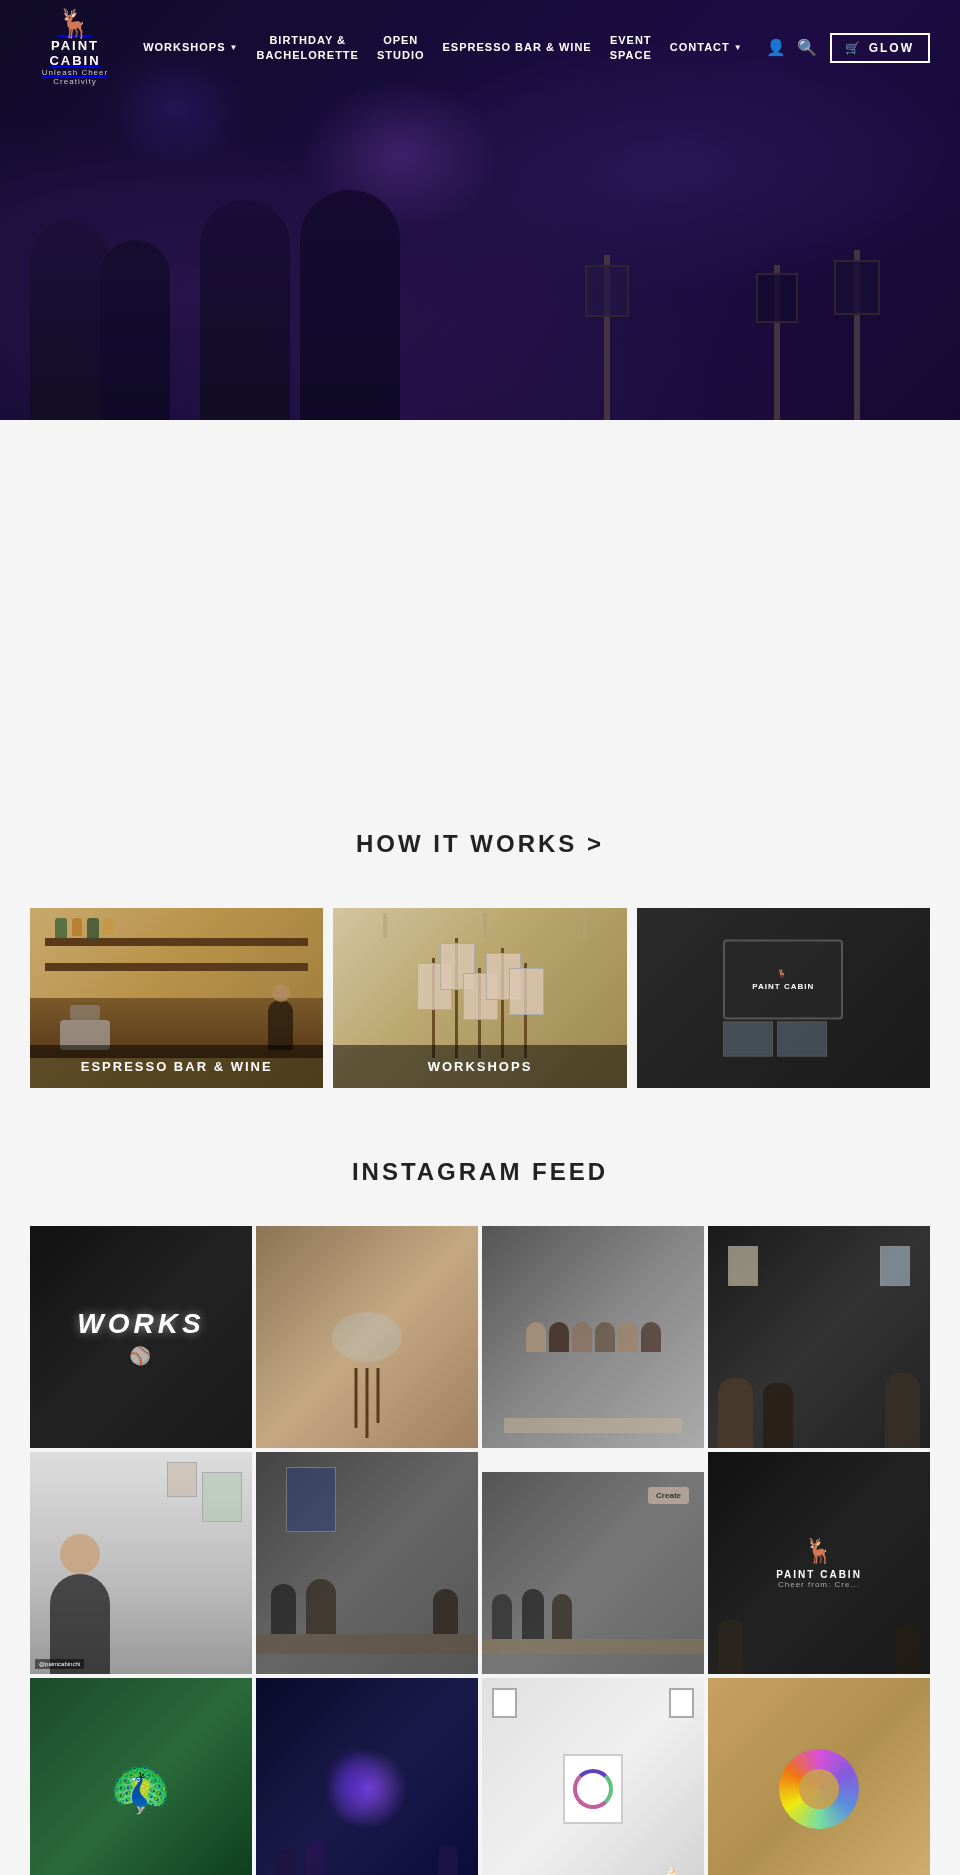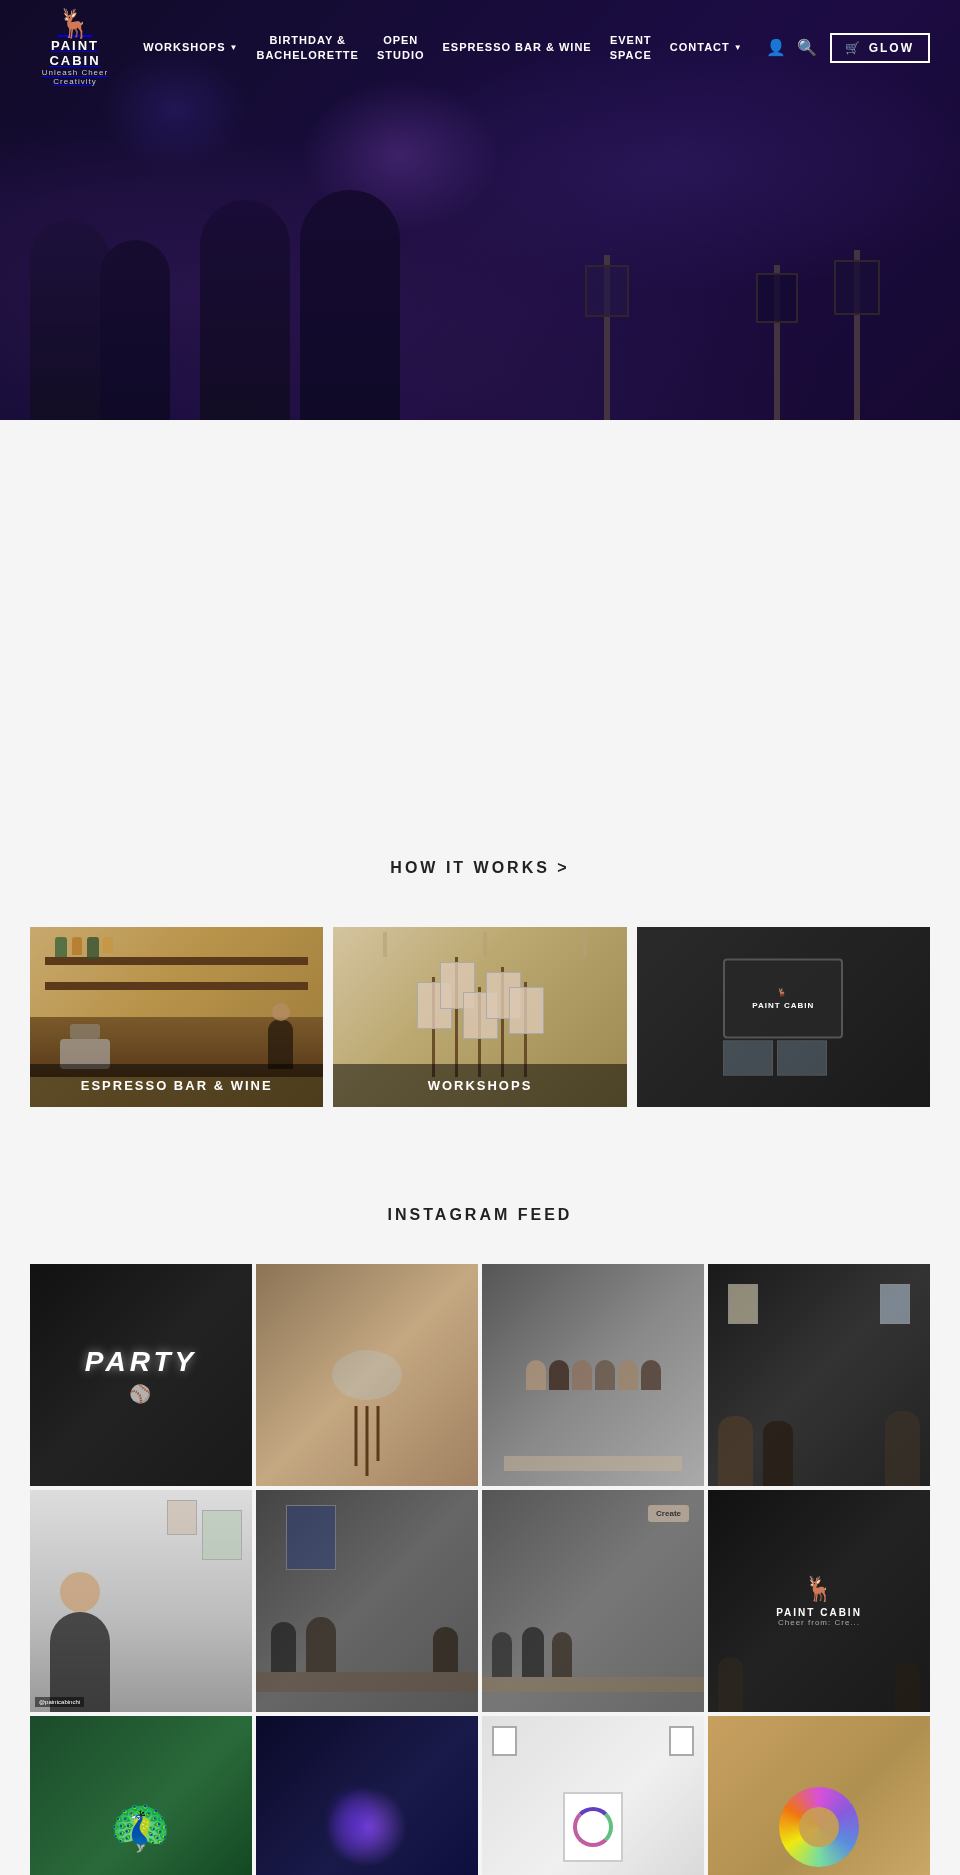--- a/index.html
+++ b/index.html
@@ -185,27 +185,26 @@
       justify-content: center;
     }
 
     
     .how-it-works {
       background: #f5f5f5;
       padding: 30px 0 20px 0;
       text-align: center;
     }
     .section-title {
-      font-size: 16px;
+      font-size: 24px;
       font-weight: bold;
       letter-spacing: 3px;
       color: #222;
       margin-bottom: 30px;
       text-transform: uppercase;
-      margin-top: 29px;
     }
 
     
     .feature-cards {
       display: flex;
       gap: 10px;
       padding: 0 30px 40px 30px;
     }
     .feature-card {
       flex: 1;
@@ -277,21 +276,21 @@
       top: 0; left: 0; right: 0; bottom: 0;
     }
 
     
     .insta-love { background: linear-gradient(135deg, #111 0%, #222 50%, #1a1a1a 100%); }
     .insta-workshop1 { background: linear-gradient(135deg, #8B7355 0%, #c4a882 50%, #a08060 100%); }
     .insta-group1 { background: linear-gradient(135deg, #555 0%, #888 50%, #aaa 100%); }
     .insta-people1 { background: linear-gradient(135deg, #222 0%, #444 50%, #333 100%); }
     .insta-woman { background: linear-gradient(135deg, #ddd 0%, #bbb 50%, #999 100%); }
     .insta-class1 { background: linear-gradient(135deg, #555 0%, #777 50%, #888 100%); }
-    .insta-class2 { background: linear-gradient(135deg, #666 0%, #888 50%, #777 100%); }
+    .insta-class2 { background: linear-gradient(135deg, #666 0%, #888 50%, #777 100%); margin-top: 20px; }
     .insta-brand { background: linear-gradient(135deg, #111 0%, #222 50%, #1a1a1a 100%); }
     .insta-peacock { background: linear-gradient(135deg, #1a4a2a 0%, #2a6a3a 50%, #1a5a2a 100%); }
     .insta-party { background: linear-gradient(135deg, #0a0a2a 0%, #1a1a4a 50%, #0a0a3a 100%); }
     .insta-art { background: linear-gradient(135deg, #ddd 0%, #eee 50%, #ccc 100%); }
     .insta-colorful { background: linear-gradient(135deg, #c8a060 0%, #b09050 50%, #d4b070 100%); }
 
     
     .love-art {
       position: absolute;
       top: 50%; left: 50%;
@@ -553,21 +552,21 @@
 </div>
 
 <section class="instagram-section">
   <h2 class="section-title">INSTAGRAM FEED</h2>
 
   <div class="insta-grid">
 
     <div class="insta-item">
       <div class="insta-item-inner insta-love">
         <div class="love-art">
-          <div class="love-text">PARTY</div>
+          <div class="love-text">WORKS</div>
           <div class="love-baseball">⚾</div>
         </div>
       </div>
     </div>
 
     <div class="insta-item">
       <div class="insta-item-inner insta-workshop1">
         <div style="position:absolute;bottom:10px;left:50%;transform:translateX(-50%);display:flex;gap:8px;">
           <div style="width:3px;height:60px;background:#5a3a1a;"></div>
           <div style="width:3px;height:70px;background:#5a3a1a;"></div>

